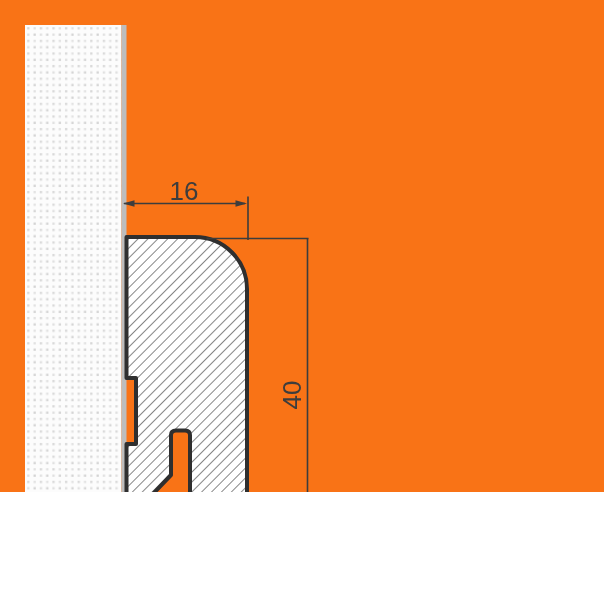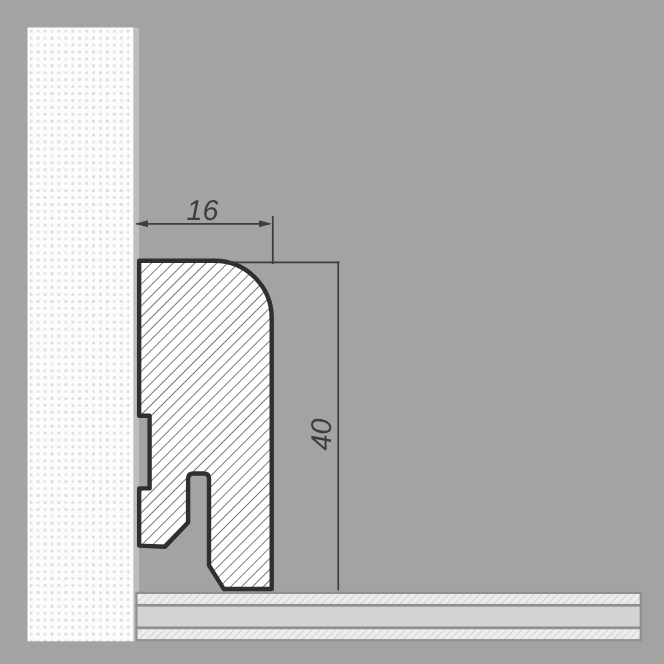--- a/index.html
+++ b/index.html
@@ -1,23 +1,22 @@
 <!DOCTYPE html>
 <html><head>
 <meta charset="utf-8">
 <style>
   html, body { margin: 0; padding: 0; background: #ffffff; }
   #stage {
     position: relative;
     width: 604px;
-    height: 604px;
-    background: #a3a3a3;
+    height: 492px;
+    background: #f97316;
     overflow: hidden;
     font-family: "Liberation Sans", sans-serif;
-    font-style: italic;
   }
   #stage svg { display: block; }
   .dim-text {
     font-family: "Liberation Sans", sans-serif;
     font-size: 26px;
     fill: #3d3d3d;
   }
 </style>
 </head>
 <body>

